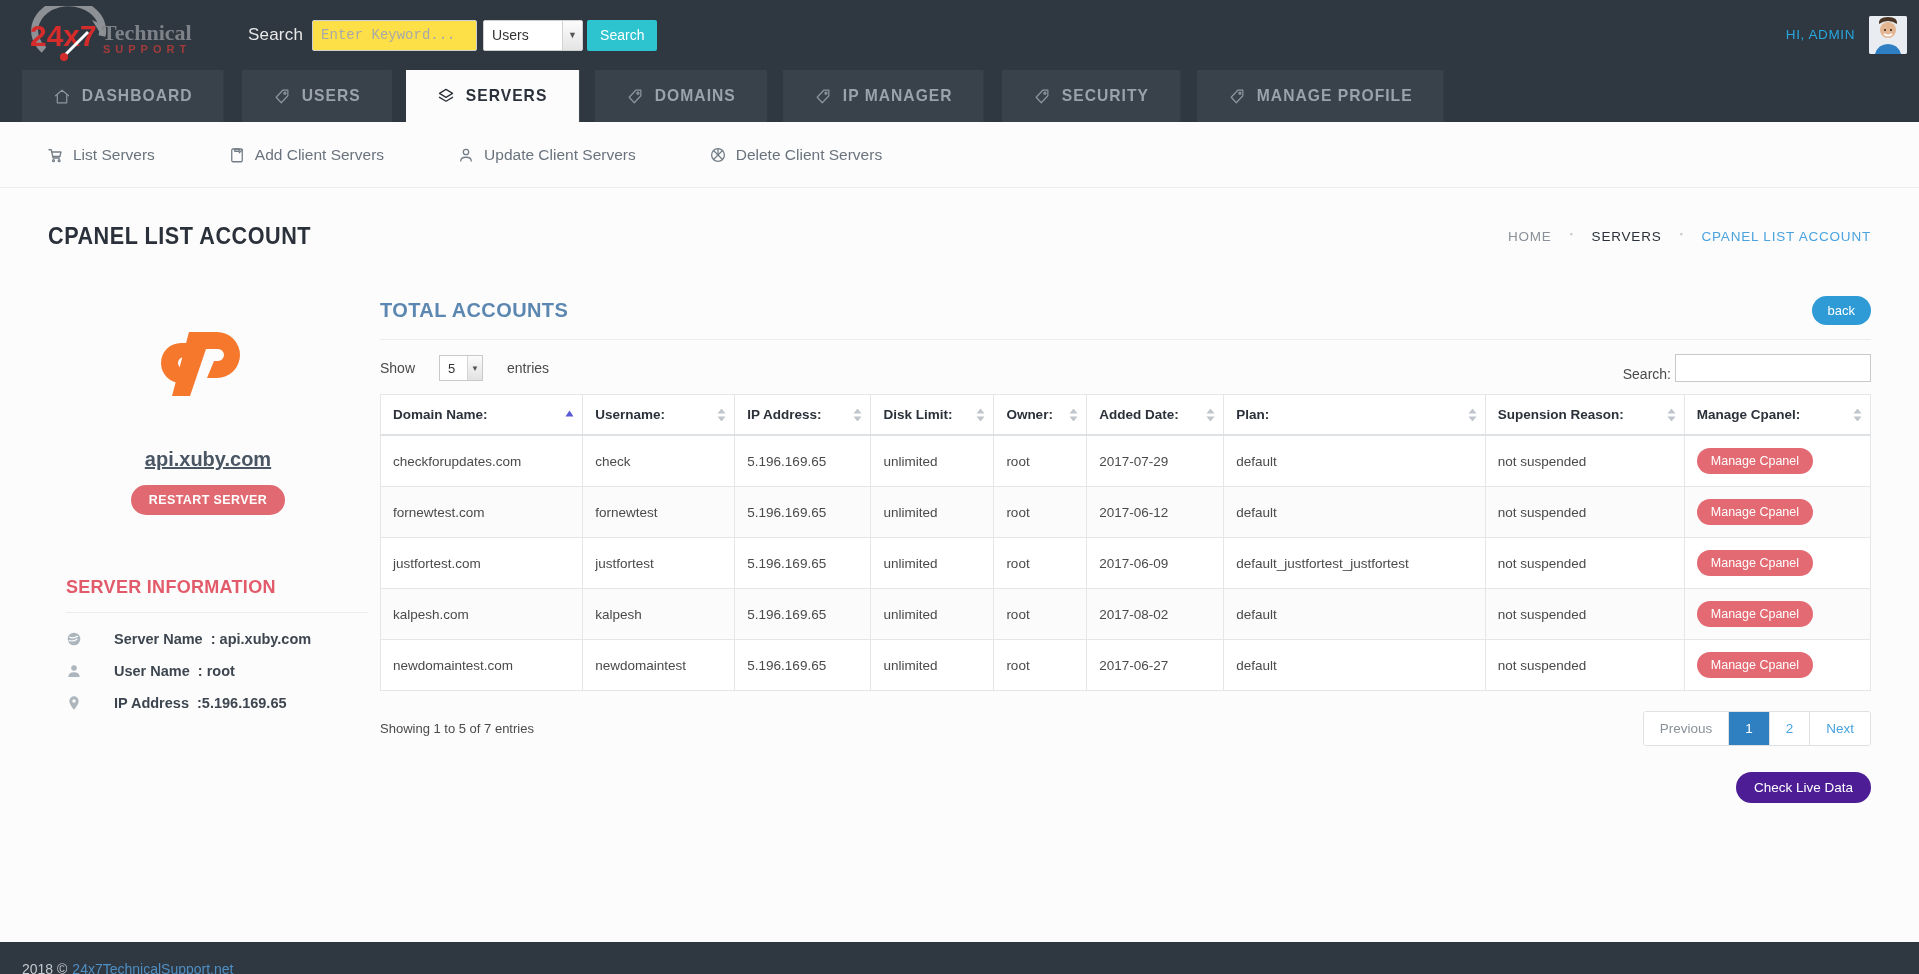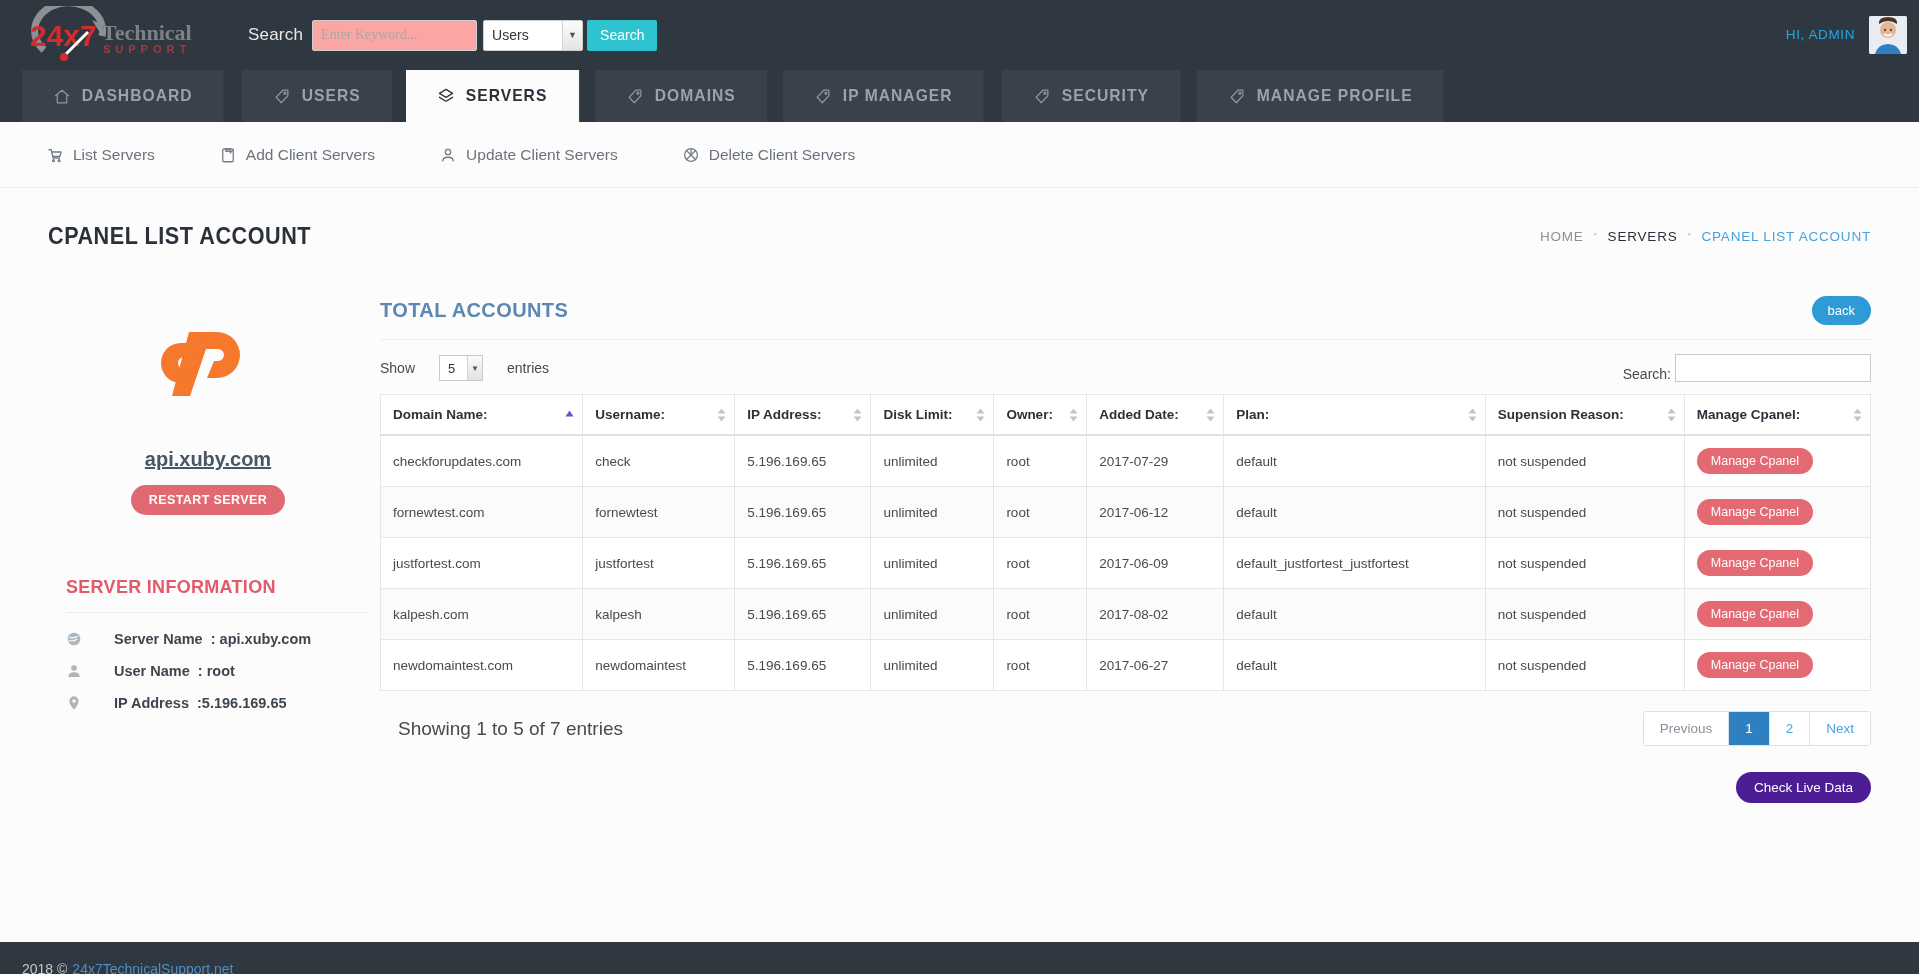--- a/index.html
+++ b/index.html
@@ -18,23 +18,23 @@
     height:70px; background:#2f3740;
     display:flex; align-items:center; position:relative;
   }
   .logo-wrap { width:230px; padding-left:14px; display:flex; align-items:center; }
   .logo { position:relative; width:196px; height:58px; }
   .logo svg { display:block; }
 
   .search-zone { display:flex; align-items:center; margin-left:18px; }
   .search-label { color:#e8e8e8; font-size:17px; margin-right:9px; letter-spacing:.2px;}
   .kw-input {
-    width:165px; height:31px; border:1px solid #cfcfcf; background:#fca5a5;
+    width:165px; height:31px; border:1px solid #cfcfcf; background:#fde047;
     padding:2px 8px; font-size:14px; color:#333; border-radius:2px;
-    font-family:Liberation Serif, serif; outline:none;
+    font-family:Liberation Mono, monospace; outline:none;
   }
   .kw-input::placeholder { color:#a8a8a8; }
   .sel-wrap { position:relative; margin-left:6px; }
   .sel {
     width:100px; height:31px; border:1px solid #cfcfcf; background:#fff;
     font-size:14px; padding:2px 22px 2px 8px; color:#333; border-radius:2px;
     font-family:"Liberation Sans", sans-serif; appearance:none; outline:none;
   }
   .sel-arrow {
     position:absolute; right:1px; top:1px; width:20px; height:29px;
@@ -75,39 +75,39 @@
     background:#39414b; border-right:1px solid #2f3740; cursor:pointer;
     transform:scaleX(.92); transform-origin:left center;
   }
   .nav-item.active { background:#fcfcfc; color:#2b313a; }
   .nav-item svg { flex:none; }
 
   
   .content { background:#fcfcfc; min-height:820px; }
   .subnav {
     height:66px; background:#fcfcfc; border-bottom:1px solid #eceff1;
-    display:flex; align-items:center; padding-left:46px; gap:0;
+    display:flex; align-items:center; padding-left:46px; gap:9px;
   }
   .subnav-item {
     display:flex; align-items:center; gap:9px; color:#6a737d;
     font-size:15.5px; margin-right:64px; cursor:pointer;
   }
   .subnav-item svg { flex:none; }
 
   
   .page-head {
     display:flex; align-items:center; justify-content:space-between;
     padding:34px 48px 10px 48px;
   }
   .page-title {
     font-size:24px; letter-spacing:.6px; color:#2b313a; font-weight:600;
     font-family:"Liberation Sans Narrow","Liberation Sans", sans-serif;
     font-stretch:condensed; transform:scaleX(.9); transform-origin:left center;
   }
-  .crumbs { display:flex; gap:0; font-size:13.5px; letter-spacing:.8px;}
+  .crumbs { display:flex; gap:8px; font-size:13.5px; letter-spacing:.8px;}
   .crumb { color:#8a9199; }
   .crumb.cur { color:#2b313a; }
   .crumb.link { color:#4aa3df; }
   .crumb-sep { color:#c6ccd2; margin:0 10px; font-size:9px; }
 
   
   .body-grid { display:flex; padding:0 48px; }
   .side {
     width:320px; flex:none; padding-top:22px; text-align:center;
   }
@@ -192,21 +192,21 @@
   .mg-btn {
     background:#e36a72; color:#fff; border:none; border-radius:14px;
     padding:6px 14px; font-size:12.5px; cursor:pointer;
     font-family:"Liberation Sans", sans-serif;
   }
 
   .dt-bottom {
     display:flex; align-items:center; justify-content:space-between;
     padding-top:20px;
   }
-  .dt-info { font-size:19px; color:#4a4a4a;margin-left:18px; }
+  .dt-info { font-size:13px; color:#4a4a4a; }
   .pager { display:flex; border:1px solid #dfe2e4; border-radius:3px; overflow:hidden;}
   .pg {
     padding:9px 16px; font-size:13.5px; color:#4aa3df; background:#fff;
     border-right:1px solid #dfe2e4; cursor:pointer;
   }
   .pg:last-child { border-right:none; }
   .pg.active { background:#2e80c0; color:#fff; }
   .pg.dim { color:#8a9199; }
   .dt-foot { display:flex; justify-content:flex-end; padding:26px 0 0 0; }
   .live-btn {

